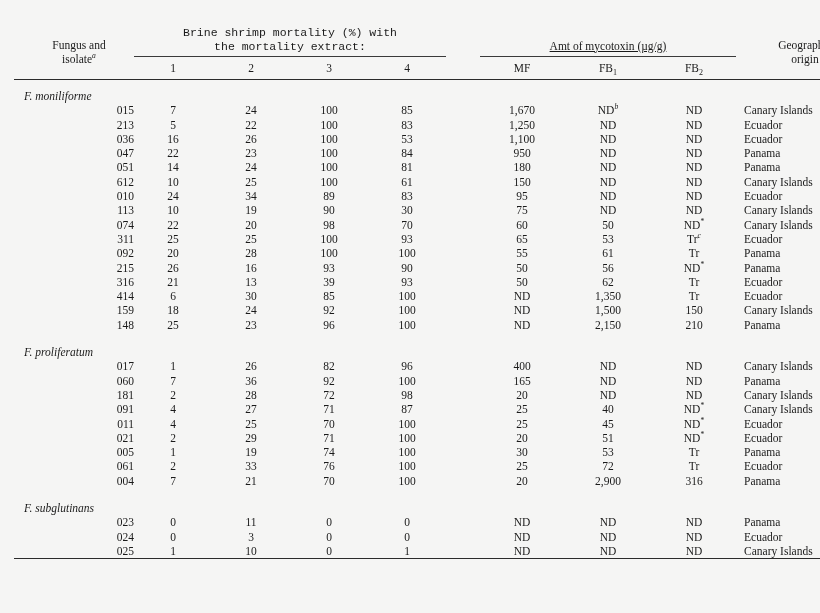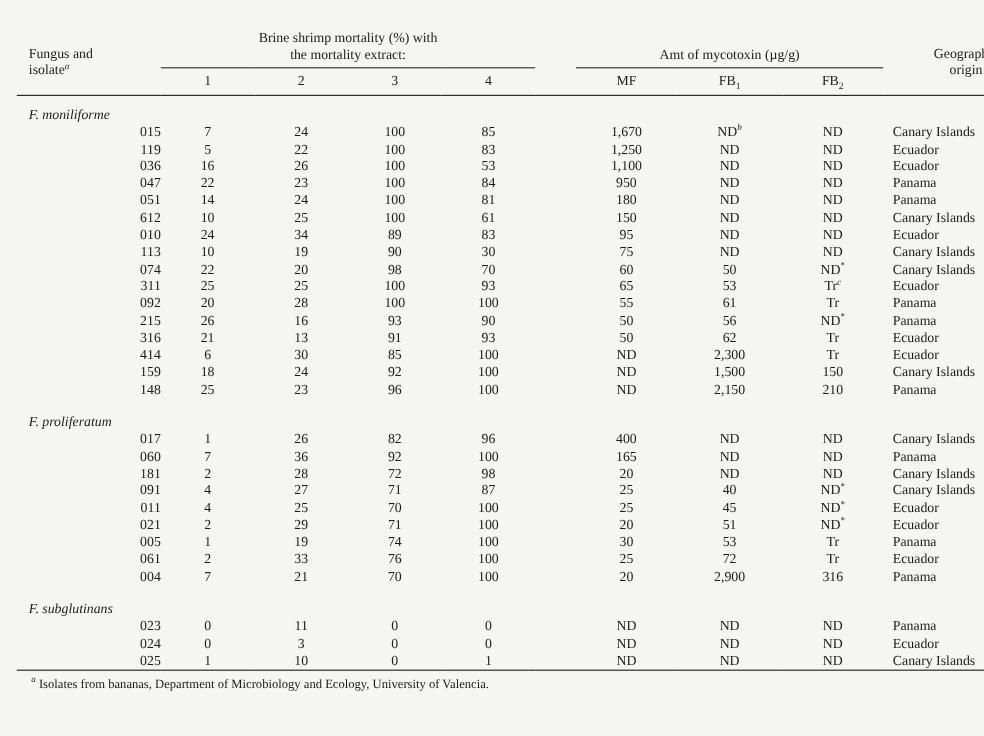--- a/index.html
+++ b/index.html
@@ -45,27 +45,29 @@
   th {
     font-weight: normal;
     font-size: 11.5px;
     padding: 0;
     vertical-align: bottom;
     text-align: center;
   }
   th.group-brine {
     padding-bottom: 3px;
     line-height: 13.5px;
+    font-family: Liberation Mono, monospace;
   }
   th.group-amt {
     padding-bottom: 3px;
     line-height: 13.5px;
+    text-decoration: underline;
   }
   th.stub-head {
-    text-align: left;
+    text-align: center;
     padding-left: 10px;
     vertical-align: middle;
     line-height: 13.5px;
   }
   th.geo-head {
     vertical-align: middle;
     line-height: 13.5px;
   }
   .rule-row td, .rule-row th { padding: 0; height: 1px; font-size: 0; line-height: 0; }
   .span-rule {
@@ -208,21 +210,21 @@
           <td>24</td>
           <td>100</td>
           <td>85</td>
           <td></td>
           <td>1,670</td>
           <td>ND<sup>b</sup></td>
           <td>ND</td>
           <td class="geo">Canary Islands</td>
         </tr>
         <tr>
-          <td class="iso">119</td>
+          <td class="iso">213</td>
           <td>5</td>
           <td>22</td>
           <td>100</td>
           <td>83</td>
           <td></td>
           <td>1,250</td>
           <td>ND</td>
           <td>ND</td>
           <td class="geo">Ecuador</td>
         </tr>
@@ -343,37 +345,37 @@
           <td></td>
           <td>50</td>
           <td>56</td>
           <td>ND<sup class="star">*</sup></td>
           <td class="geo">Panama</td>
         </tr>
         <tr>
           <td class="iso">316</td>
           <td>21</td>
           <td>13</td>
-          <td>91</td>
+          <td>39</td>
           <td>93</td>
           <td></td>
           <td>50</td>
           <td>62</td>
           <td>Tr</td>
           <td class="geo">Ecuador</td>
         </tr>
         <tr>
           <td class="iso">414</td>
           <td>6</td>
           <td>30</td>
           <td>85</td>
           <td>100</td>
           <td></td>
           <td>ND</td>
-          <td>2,300</td>
+          <td>1,350</td>
           <td>Tr</td>
           <td class="geo">Ecuador</td>
         </tr>
         <tr>
           <td class="iso">159</td>
           <td>18</td>
           <td>24</td>
           <td>92</td>
           <td>100</td>
           <td></td>
@@ -551,16 +553,13 @@
           <td class="geo">Canary Islands</td>
         </tr>
       </tbody>
     <tfoot>
       <tr class="bottomrule">
         <td colspan="10"></td>
       </tr>
     </tfoot>
   </table>
 
-  <div class="footnote" id="footnotes">
-      <div><sup>a</sup><span> Isolates from bananas, Department of Microbiology and Ecology, University of Valencia.</span></div>
-    </div>
 </div>
 
 </body></html>

